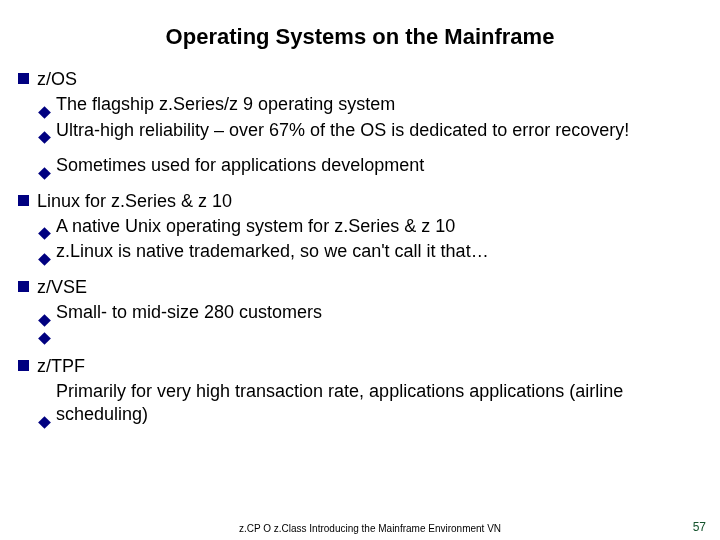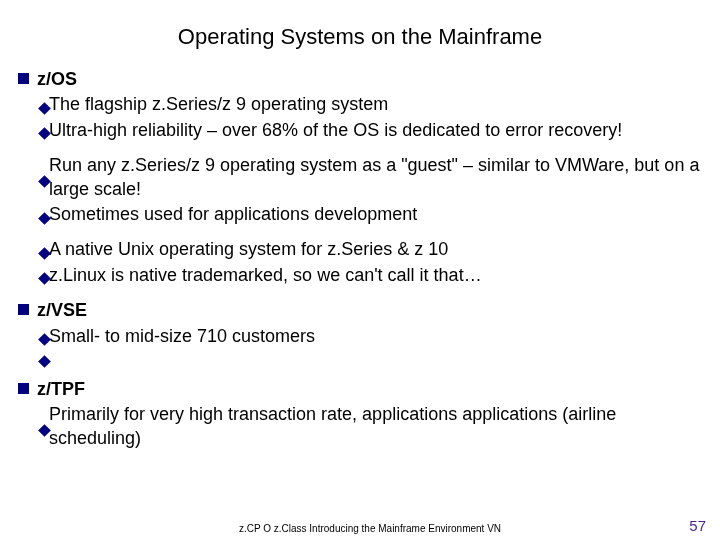--- a/index.html
+++ b/index.html
@@ -10,21 +10,21 @@
     font-family: Arial, Helvetica, sans-serif;
     color: #000000;
     position: relative;
     overflow: hidden;
   }
   .slide {
     padding: 24px 18px 0 18px;
   }
   .title {
     font-size: 22px;
-    font-weight: 400;
+    font-weight: 700;
     text-align: center;
     margin-bottom: 18px;
   }
   .top-list {
     list-style: none;
   }
   .top-item {
     margin-bottom: 12px;
   }
   .top-row {
@@ -34,30 +34,31 @@
   }
   .square-bullet {
     width: 11px;
     height: 11px;
     background: #000080;
     flex: 0 0 11px;
     margin-top: 5px;
   }
   .top-label {
     font-size: 18px;
-    font-weight: 700;
+    font-weight: 400;
     line-height: 1.3;
   }
   .sub-list {
     list-style: none;
     margin-top: 2px;
   }
   .sub-row {
     display: flex;
-    align-items: center;
+    align-items: flex-end;
+    gap: 7px;
     padding-left: 22px;
     margin-top: 2px;
   }
   .diamond-bullet {
     width: 9px;
     height: 9px;
     background: #000080;
     transform: rotate(45deg);
     flex: 0 0 9px;
     margin-top: 7px;
@@ -73,79 +74,79 @@
     right: 0;
     text-align: center;
     font-size: 10px;
     color: #000;
     padding-left: 20px;
   }
   .footer-right {
     position: absolute;
     bottom: 6px;
     right: 14px;
-    font-size: 15px;
-    color: #4c1d95;
+    font-size: 12px;
+    color: #14532d;
   }
 </style>
 </head>
 <body>
 
 <div class="slide">
   <h1 class="title">Operating Systems on the Mainframe</h1>
   <ul class="top-list">
       <li class="top-item">
         <div class="top-row">
           <span class="square-bullet"></span>
           <span class="top-label">z/OS</span>
         </div>
         <ul class="sub-list">
           <li class="sub-row">
             <span class="diamond-bullet"></span>
             <span class="sub-text">The flagship z.Series/z 9 operating system</span>
           </li>
           <li class="sub-row">
             <span class="diamond-bullet"></span>
-            <span class="sub-text">Ultra-high reliability – over 68% of the OS is dedicated to error recovery!</span>
+            <span class="sub-text">Ultra-high reliability – over 67% of the OS is dedicated to error recovery!</span>
           </li>
         </ul>
       </li>
       <li class="top-item">
         <ul class="sub-list">
           <li class="sub-row">
             <span class="diamond-bullet"></span>
-            <span class="sub-text">Run any z.Series/z 9 operating system as a "guest" – similar to VMWare, but on a large scale!</span>
-          </li>
-          <li class="sub-row">
-            <span class="diamond-bullet"></span>
             <span class="sub-text">Sometimes used for applications development</span>
           </li>
         </ul>
       </li>
       <li class="top-item">
+        <div class="top-row">
+          <span class="square-bullet"></span>
+          <span class="top-label">Linux for z.Series &amp; z 10</span>
+        </div>
         <ul class="sub-list">
           <li class="sub-row">
             <span class="diamond-bullet"></span>
             <span class="sub-text">A native Unix operating system for z.Series &amp; z 10</span>
           </li>
           <li class="sub-row">
             <span class="diamond-bullet"></span>
             <span class="sub-text">z.Linux is native trademarked, so we can't call it that…</span>
           </li>
         </ul>
       </li>
       <li class="top-item">
         <div class="top-row">
           <span class="square-bullet"></span>
           <span class="top-label">z/VSE</span>
         </div>
         <ul class="sub-list">
           <li class="sub-row">
             <span class="diamond-bullet"></span>
-            <span class="sub-text">Small- to mid-size 710 customers</span>
+            <span class="sub-text">Small- to mid-size 280 customers</span>
           </li>
           <li class="sub-row">
             <span class="diamond-bullet"></span>
           </li>
         </ul>
       </li>
       <li class="top-item">
         <div class="top-row">
           <span class="square-bullet"></span>
           <span class="top-label">z/TPF</span>

